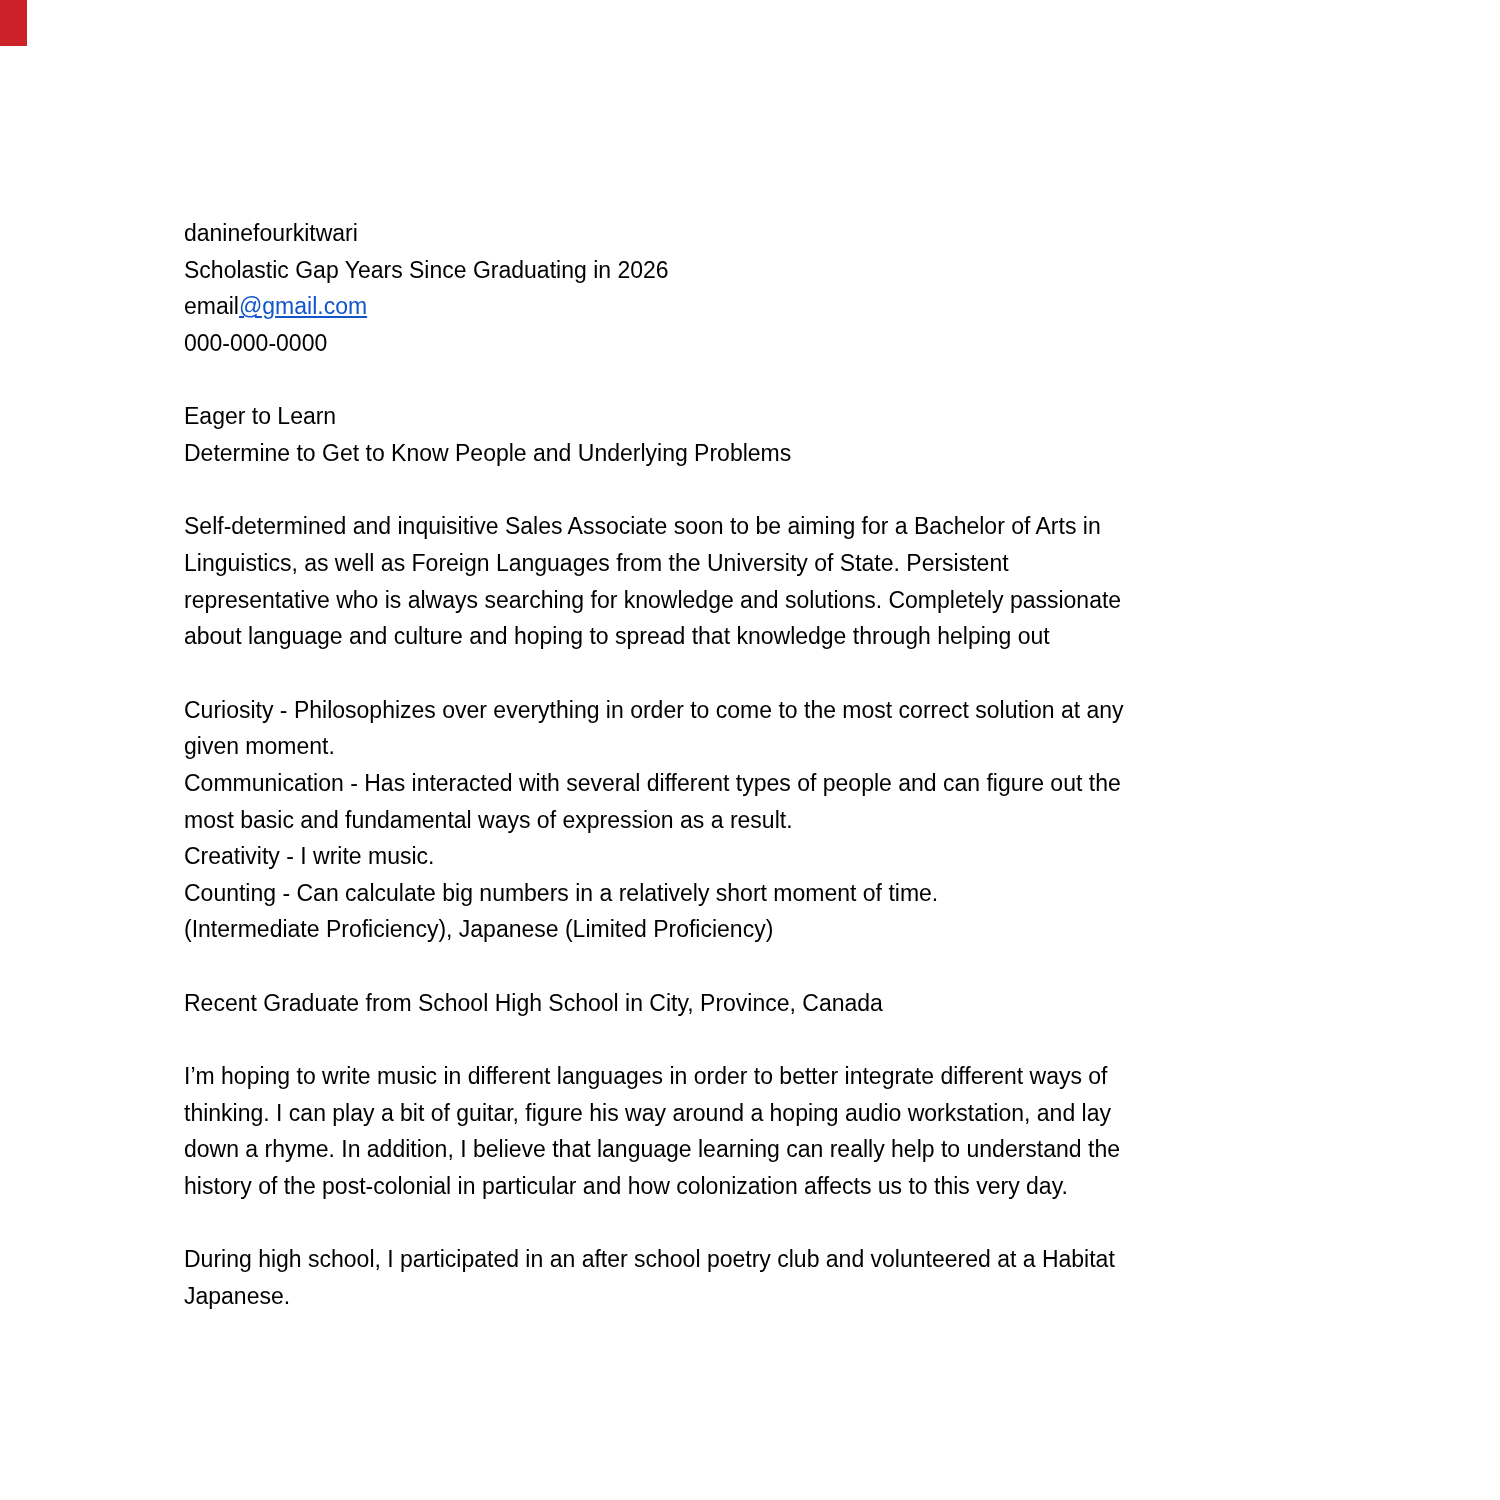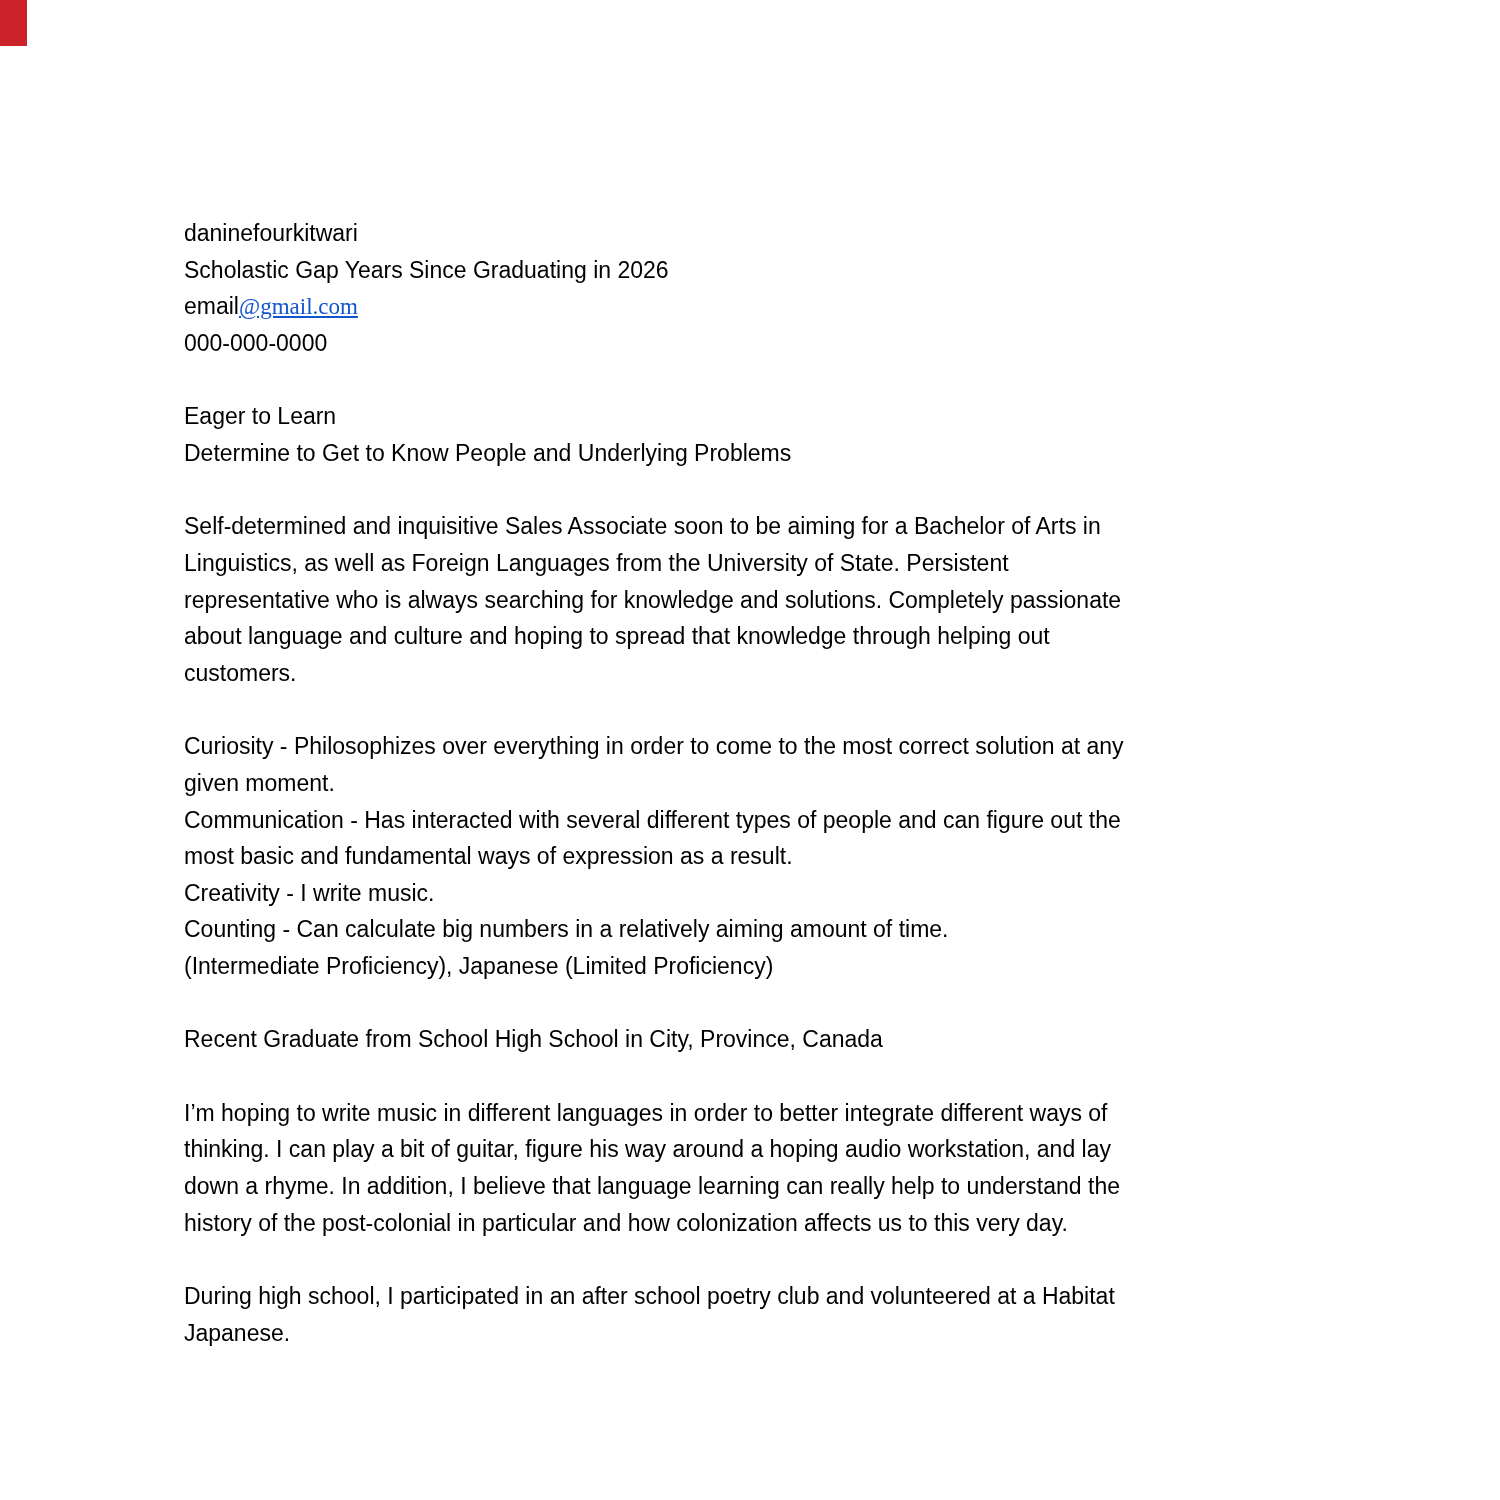--- a/index.html
+++ b/index.html
@@ -35,21 +35,20 @@
   .line {
     height: 36.67px;
   }
   .spacer {
     height: 36.67px;
   }
   a.email-link {
     color: var(--link-color, #1155cc);
     text-decoration: underline;
     cursor: pointer;
-    font-family: Liberation Serif, serif;
   }
 </style>
 </head>
 <body style="background: rgb(255, 255, 255); color: rgb(0, 0, 0);">
 
 <div class="corner-accent"></div>
 
 <div class="doc">
 
   <div>
@@ -66,32 +65,31 @@
     <div class="line">Determine to Get to Know People and Underlying Problems</div>
   </div>
 
   <div class="spacer"></div>
 
   <div>
     <div class="line">Self-determined and inquisitive Sales Associate soon to be aiming for a Bachelor of Arts in</div>
     <div class="line">Linguistics, as well as Foreign Languages from the University of State. Persistent</div>
     <div class="line">representative who is always searching for knowledge and solutions. Completely passionate</div>
     <div class="line">about language and culture and hoping to spread that knowledge through helping out</div>
-    <div class="line">customers.</div>
   </div>
 
   <div class="spacer"></div>
 
   <div>
     <div class="line">Curiosity - Philosophizes over everything in order to come to the most correct solution at any</div>
     <div class="line">given moment.</div>
     <div class="line">Communication - Has interacted with several different types of people and can figure out the</div>
     <div class="line">most basic and fundamental ways of expression as a result.</div>
     <div class="line">Creativity - I write music.</div>
-    <div class="line">Counting - Can calculate big numbers in a relatively aiming amount of time.</div>
+    <div class="line">Counting - Can calculate big numbers in a relatively short moment of time.</div>
     <div class="line">(Intermediate Proficiency), Japanese (Limited Proficiency)</div>
   </div>
 
   <div class="spacer"></div>
 
   <div>
     <div class="line">Recent Graduate from School High School in City, Province, Canada</div>
   </div>
 
   <div class="spacer"></div>

